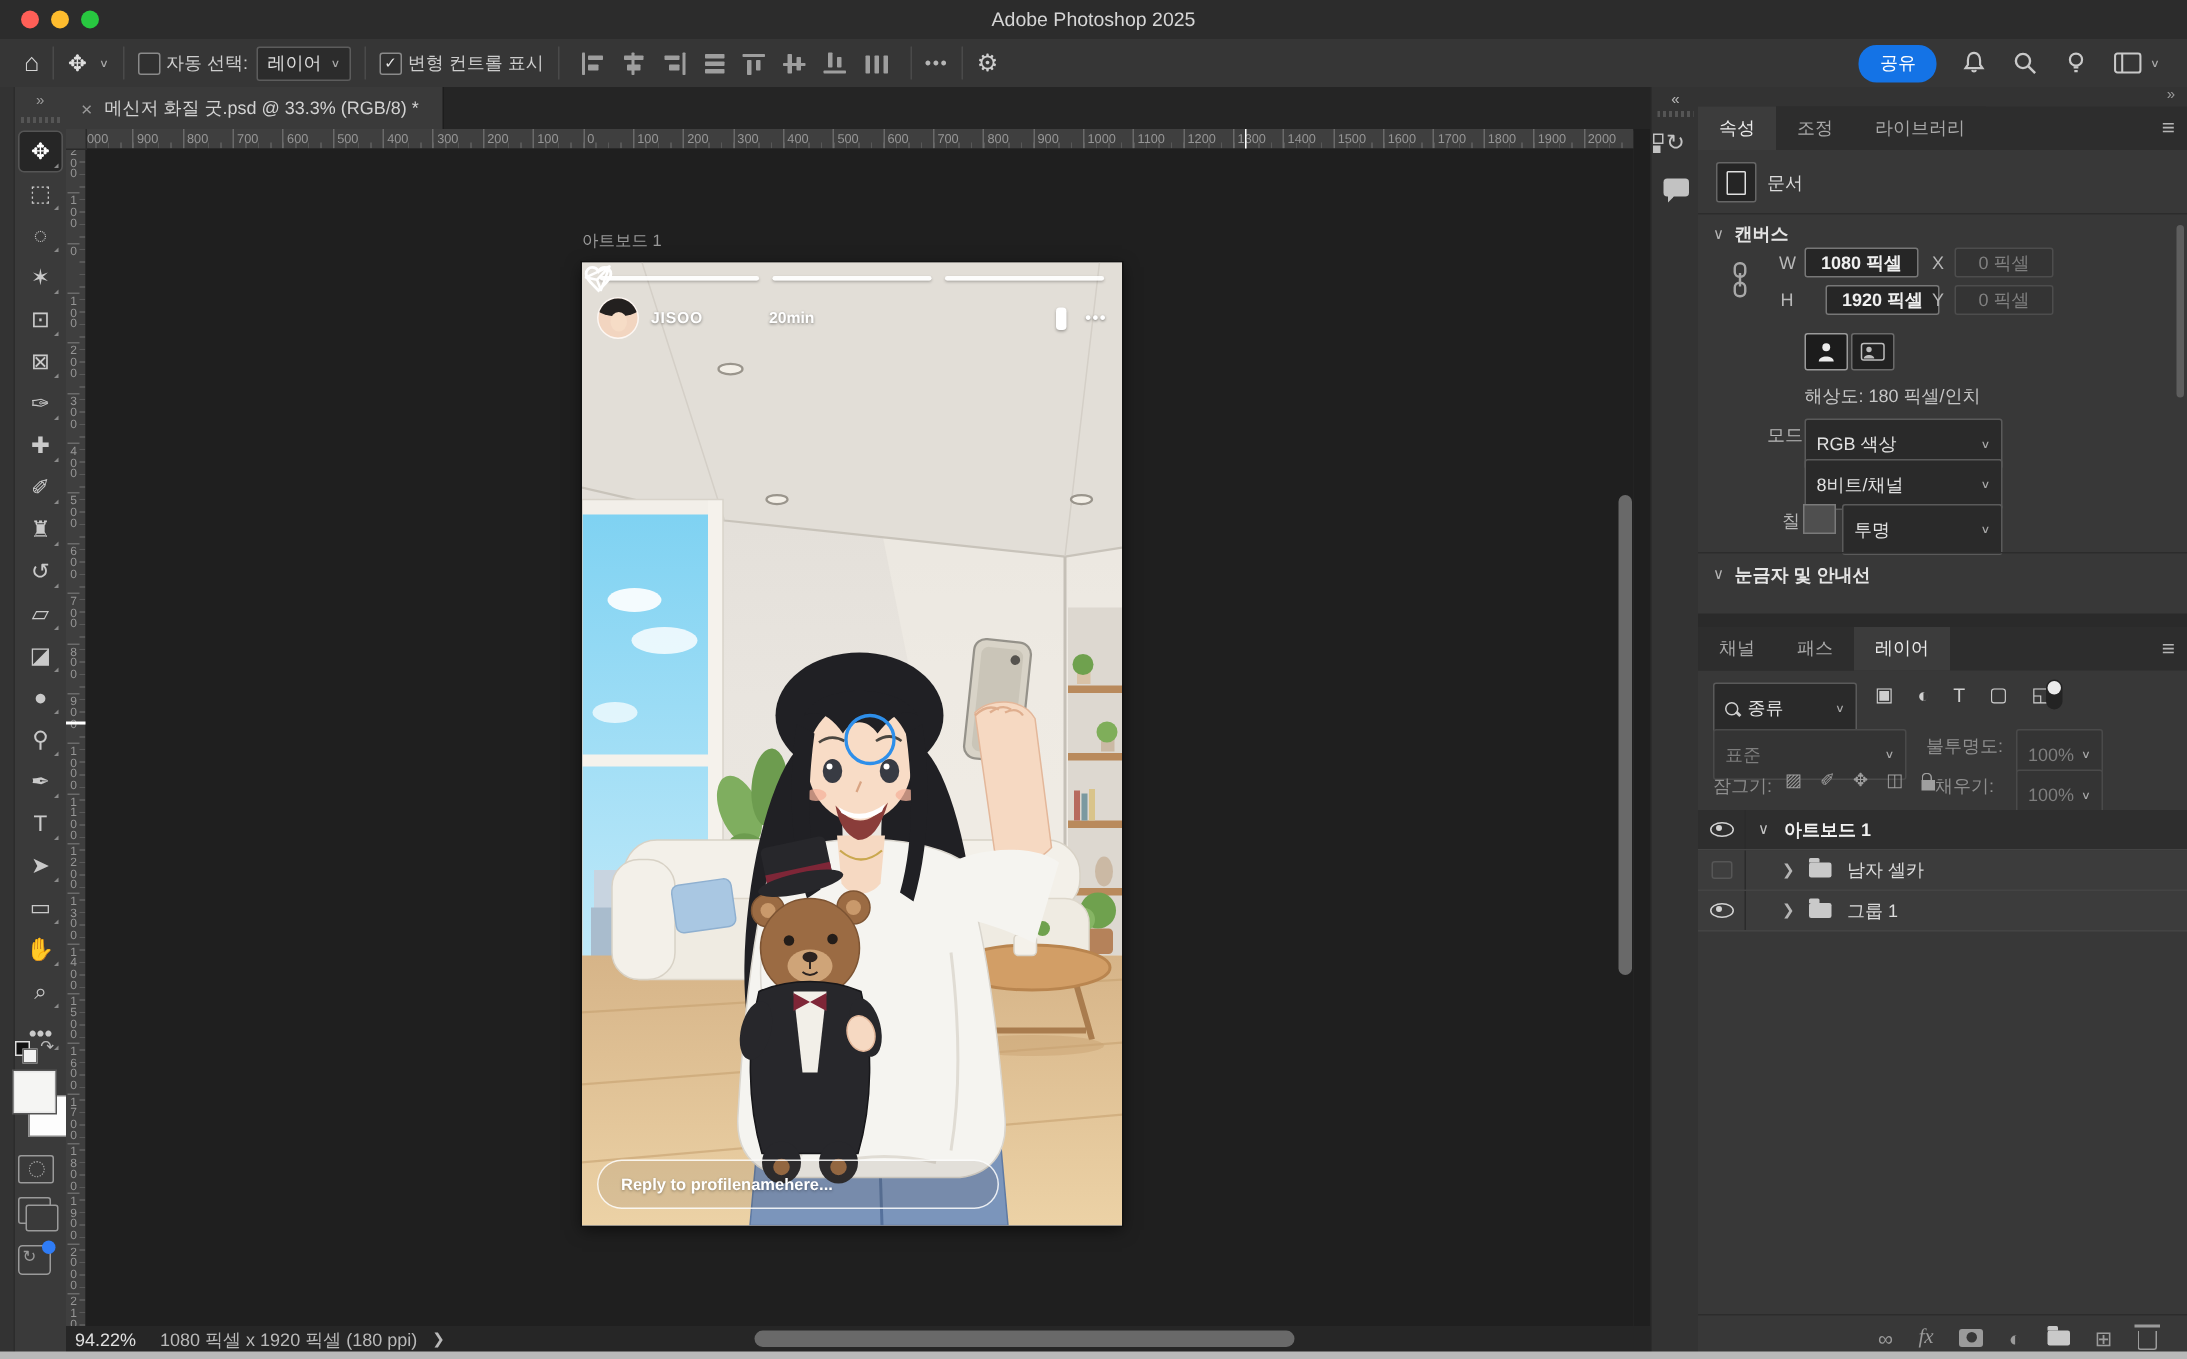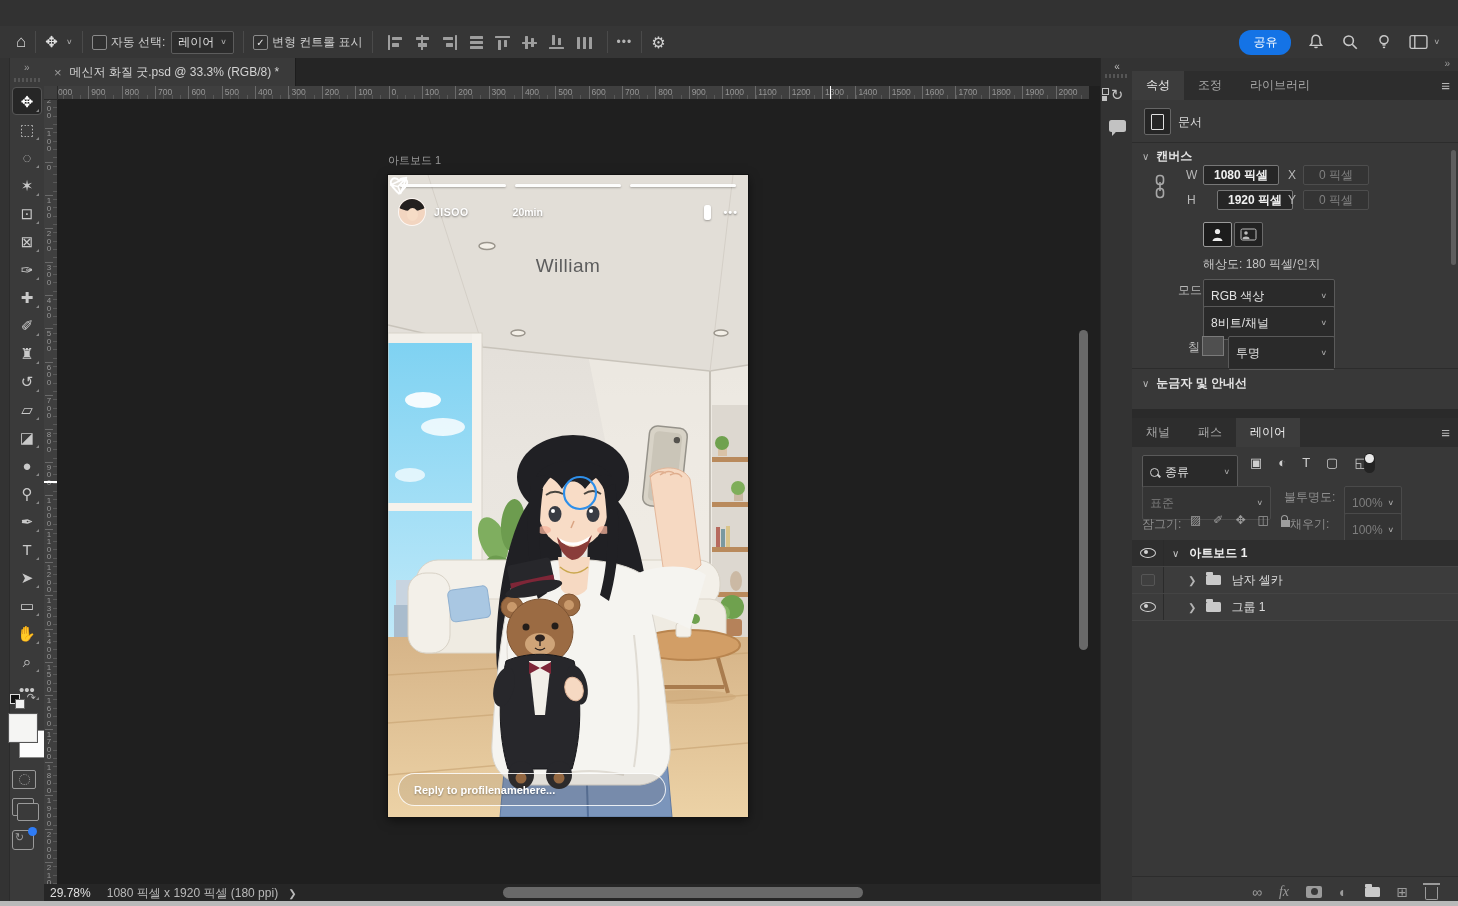--- a/index.html
+++ b/index.html
@@ -168,20 +168,26 @@
   #status-zoom{color:#e0e0e0;margin-left:6px;}
   #status-doc{color:#b9b9b9;margin-left:16px;}
   #status-chev{color:#b9b9b9;margin-left:10px;font-size:10px;}
   #bottom-edge{position:absolute;left:0;top:901px;width:1458px;height:5px;background:#b9b9b9;z-index:8;}
 </style>
 </head>
 <body>
 
 <div id="app">
 
+  <div id="titlebar">
+    <span class="tl" style="left:14px;background:#ff5f57"></span>
+    <span class="tl" style="left:34px;background:#febc2e"></span>
+    <span class="tl" style="left:54px;background:#28c840"></span>
+    <div id="title">Adobe Photoshop 2025</div>
+  </div>
 
   <div id="optionsbar">
     <span style="width:16px"></span>
     <span class="ob-item" style="font-size:17px;color:#d5d5d5">⌂</span>
     <span class="ob-sep"></span>
     <span class="ob-item" style="font-size:15px;color:#e0e0e0">✥&nbsp;<span class="caret">∨</span></span>
     <span class="ob-sep"></span>
     <span class="ob-item">
         <span class="chk"></span>
       <span>자동 선택:</span>
@@ -596,21 +602,20 @@
     <span class="sbar" style="left:127px"></span>
     <span class="sbar" style="left:242px"></span>
     <div id="story-header">
       <span id="avatar"></span>
       <span id="story-username">JISOO</span>
       <span id="story-time">20min</span>
       <span id="story-phone"></span>
       <span id="story-more">•••</span>
     </div>
     <div id="caption">
-      <div id="caption-name">William</div>
     </div>
     <div id="reply-bar">
       <span>Reply to profilenamehere...</span>
     </div>
     <svg id="story-heart" width="22" height="22" viewBox="0 0 20 20">
       <path d="M10 17 C5 12 2.5 9.5 2.5 6.8 C2.5 4.6 4.2 3 6.2 3 C7.8 3 9.2 4 10 5.3 C10.8 4 12.2 3 13.8 3 C15.8 3 17.5 4.6 17.5 6.8 C17.5 9.5 15 12 10 17 Z" fill="none" stroke="#fff" stroke-width="1.7"></path>
       </svg>
     <svg id="story-send" width="21" height="21" viewBox="0 0 20 20">
       <path d="M2.5 9.5 L17.5 2.5 L12 17.5 L9.5 11 Z M9.5 11 L17.5 2.5" fill="none" stroke="#fff" stroke-width="1.6" stroke-linejoin="round"></path>
       </svg>
@@ -780,19 +785,19 @@
         <span class="fx">fx</span>
         <span class="maski"></span>
         <span class="bic">◐</span>
         <span class="folder"></span>
         <span class="bic">⊞</span>
         <span class="trash"></span>
       </div>
   </div>
 
   <div id="statusbar">
-    <span id="status-zoom">29.78%</span>
+    <span id="status-zoom">94.22%</span>
     <span id="status-doc">1080 픽셀 x 1920 픽셀 (180 ppi)</span>
     <span id="status-chev">❯</span>
   </div>
   <div id="bottom-edge"></div>
 
 </div>
 
 </body></html>

